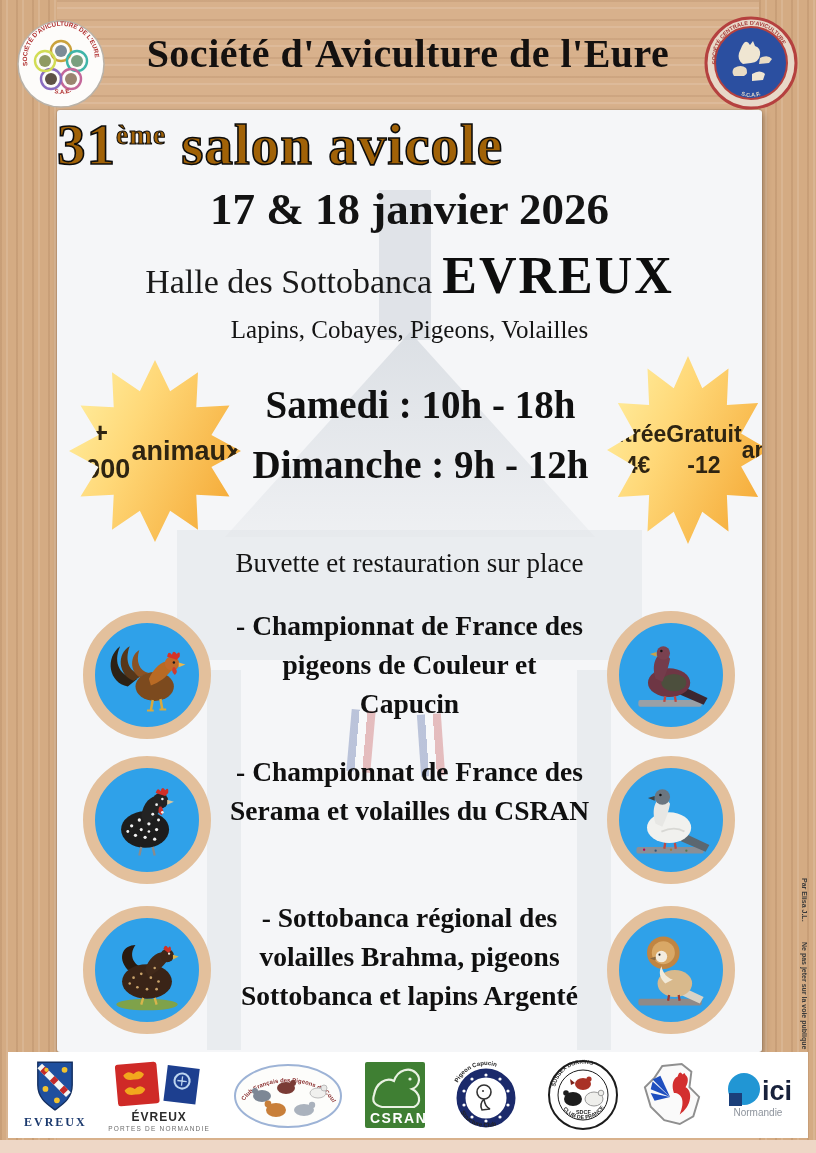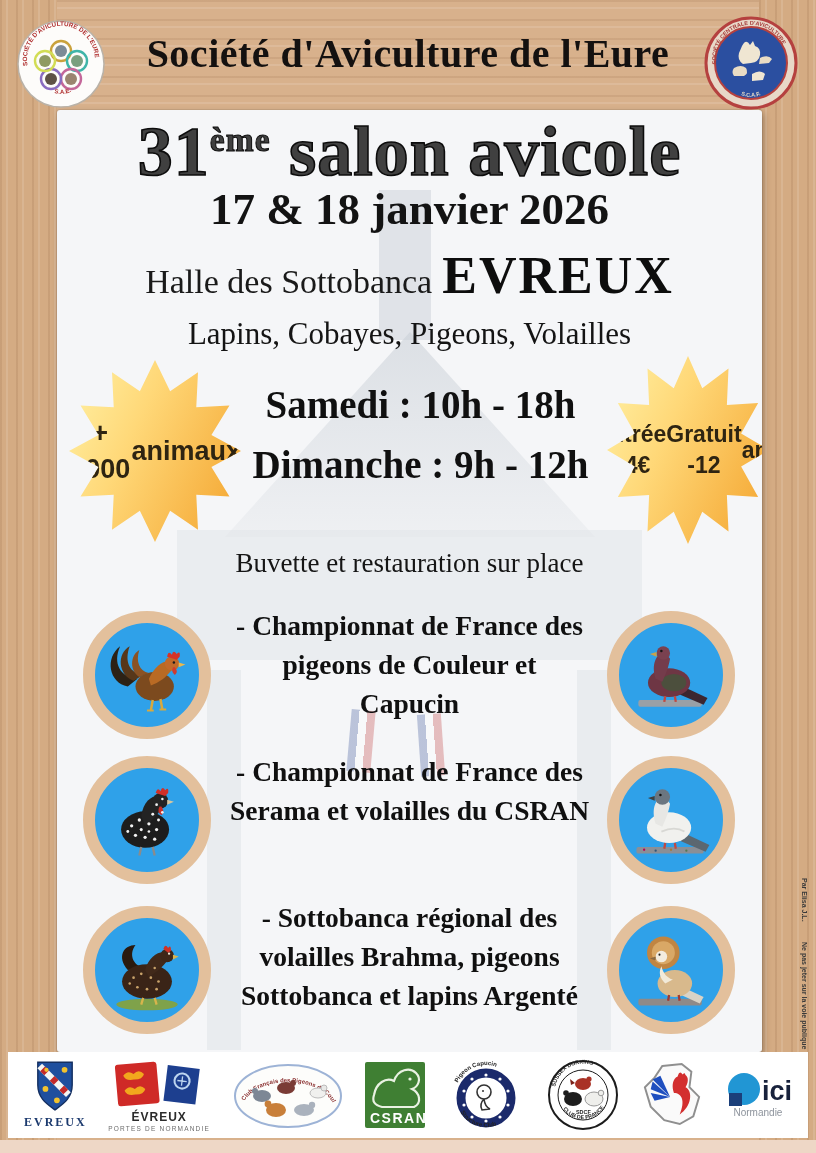--- a/index.html
+++ b/index.html
@@ -17,27 +17,27 @@
   .panel{position:absolute;left:57px;top:110px;width:705px;height:942px;background:#f5f6f8;
     border-radius:3px;box-shadow:0 0 0 1px rgba(0,0,0,.07),2px 3px 7px rgba(0,0,0,.25);z-index:3;overflow:hidden;}
   
   .bg-shape{position:absolute;pointer-events:none;}
   .bg-tower{left:322px;top:80px;width:52px;height:150px;background:rgba(205,211,218,.55);}
   .bg-pediment{left:168px;top:222px;width:370px;height:205px;background:linear-gradient(rgba(203,209,216,.6),rgba(226,229,233,.35));clip-path:polygon(50% 0,100% 100%,0 100%);}
   .bg-base{left:120px;top:420px;width:465px;height:130px;background:rgba(224,227,232,.5);}
   .bg-col{top:560px;width:34px;height:380px;background:rgba(219,223,229,.45);}
   .bg-flag{width:24px;height:62px;background:linear-gradient(90deg,rgba(52,78,148,.30) 0 33%,rgba(255,255,255,.35) 33% 66%,rgba(190,56,56,.30) 66% 100%);}
   
-  .big-title{position:absolute;left:0;right:0;top:2px;text-align:center;font-size:70px;font-weight:bold;color:#404040;-webkit-text-stroke:1.6px #0c0c0c;letter-spacing:1px;}
+  .big-title{position:absolute;left:0;right:0;top:2px;text-align:left;font-size:57px;font-weight:bold;color:#a16207;-webkit-text-stroke:1.6px #0c0c0c;letter-spacing:1px;}
   .big-title sup{font-size:.48em;-webkit-text-stroke:1px #0c0c0c;}
   .date-line{position:absolute;left:0;right:0;top:73px;text-align:center;font-size:45px;font-weight:bold;color:#131313;}
   .venue-row{position:absolute;left:0;right:0;top:136px;display:flex;justify-content:center;align-items:baseline;gap:10px;}
   .venue{font-size:34px;color:#1a1a1a;}
   .city{font-size:52px;font-weight:bold;color:#0d0d0d;letter-spacing:2px;}
-  .species{position:absolute;left:0;right:0;top:206px;text-align:center;font-size:31px;color:#141414;}
+  .species{position:absolute;left:0;right:0;top:206px;text-align:center;font-size:25px;color:#141414;}
   
   .star{position:absolute;display:flex;flex-direction:row;align-items:center;justify-content:center;text-align:center;
     background:linear-gradient(115deg,#fff2a6 0%,#ffd878 38%,#f3a22c 100%);
     clip-path:polygon(50% 0%,58.8% 17.2%,75% 6.7%,74% 26%,93.3% 25%,82.8% 41.2%,100% 50%,82.8% 58.8%,93.3% 75%,74% 74%,75% 93.3%,58.8% 82.8%,50% 100%,41.2% 82.8%,25% 93.3%,26% 74%,6.7% 75%,17.2% 58.8%,0% 50%,17.2% 41.2%,6.7% 25%,26% 26%,25% 6.7%,41.2% 17.2%);}
   .star-left{left:12px;top:250px;width:172px;height:182px;font-family:"Liberation Sans",sans-serif;font-weight:bold;font-size:27px;color:#2e2412;line-height:36px;}
   .star-right{left:550px;top:246px;width:162px;height:188px;font-family:"Liberation Sans",sans-serif;font-weight:bold;font-size:23px;color:#2e2412;line-height:31px;}
   .sched{position:absolute;left:0;right:0;text-align:center;font-size:39px;font-weight:bold;color:#101010;margin-left:22px;}
   .sched-sat{top:272px;} .sched-sun{top:332px;}
   .buvette{position:absolute;left:0;right:0;top:438px;text-align:center;font-size:27px;color:#151515;}
   

